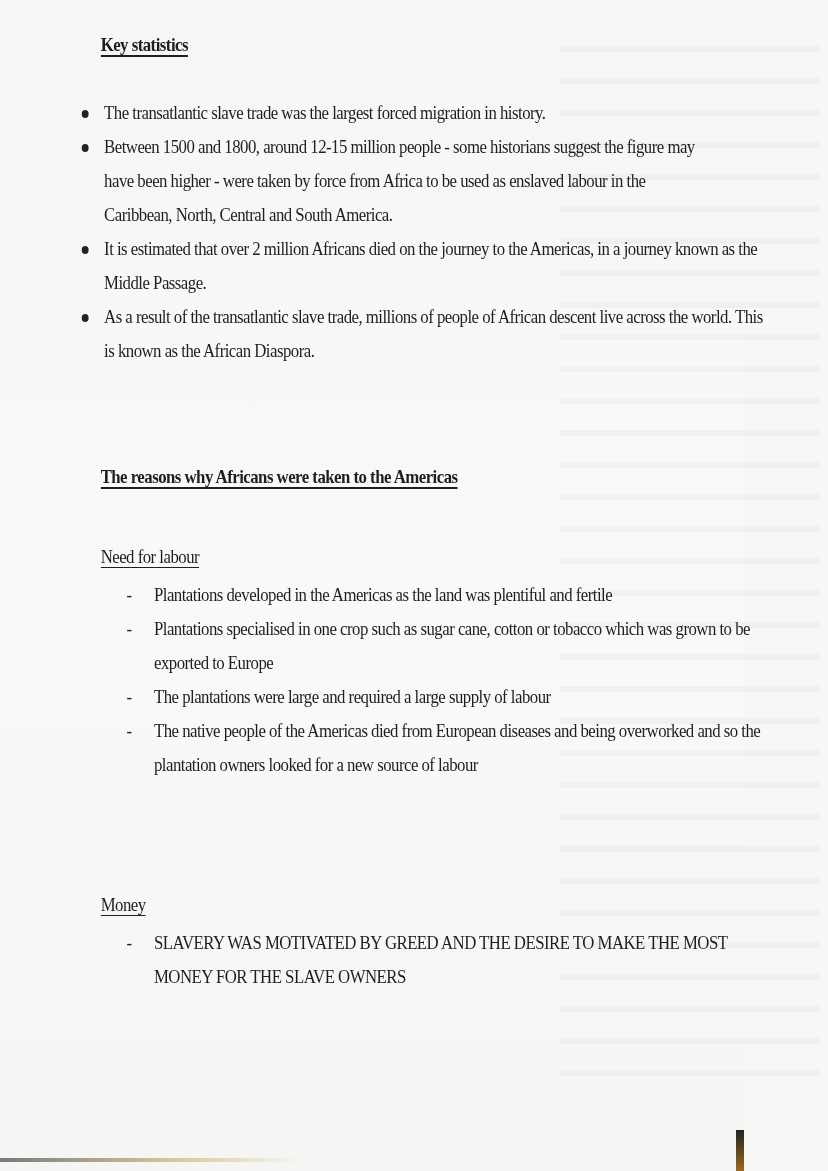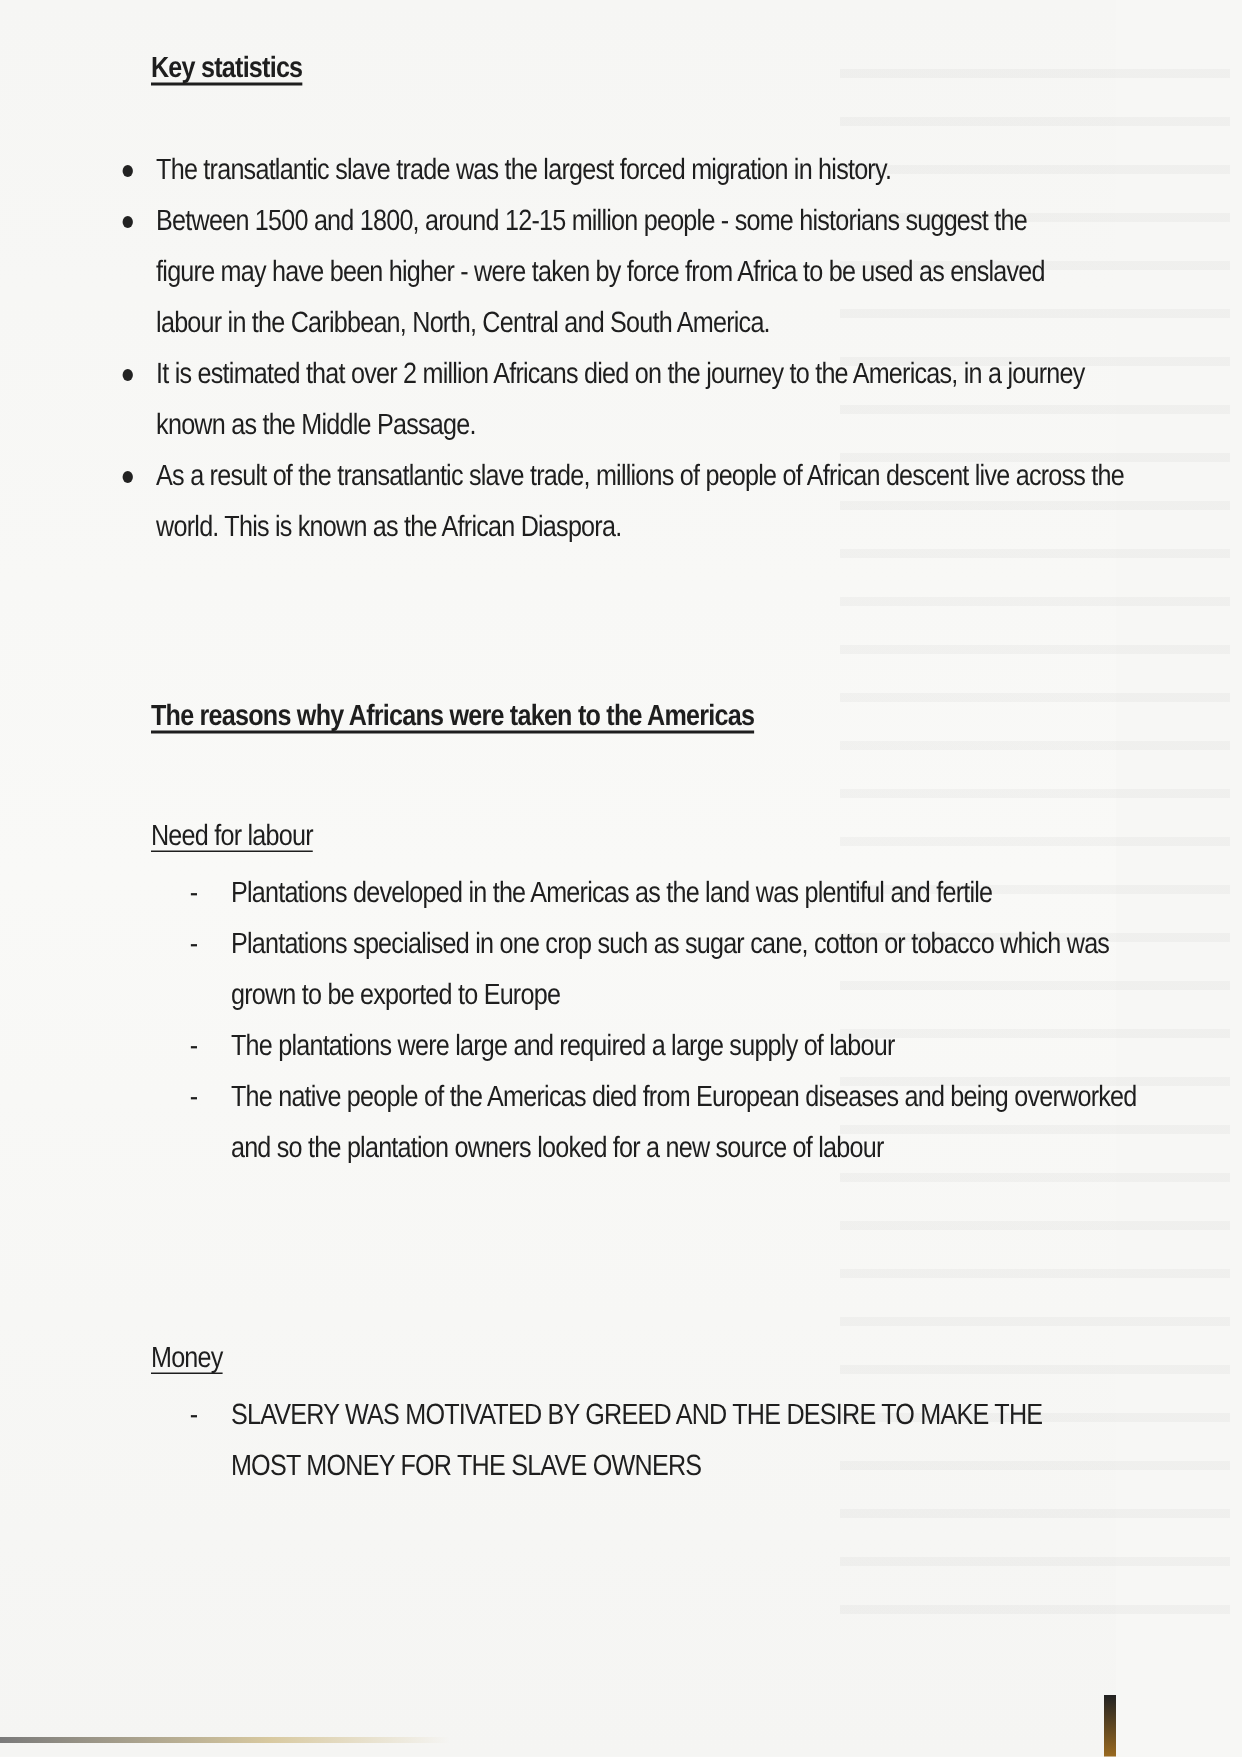--- a/index.html
+++ b/index.html
@@ -6,20 +6,21 @@
   body {
     width: 828px; height: 1171px; overflow: hidden;
     background: #f7f7f5;
     position: relative;
     font-family: "Liberation Sans", sans-serif;
     color: #1e1e1e;
   }
   .page {
     position: absolute; left: 0; top: 0; width: 744px; height: 1171px;
     background: linear-gradient(180deg, #f6f6f4 0%, #f9f9f7 50%, #f5f5f3 100%);
+    font-family: Liberation Serif, serif;
   }
   .bleed {
     position: absolute; left: 560px; top: 20px; width: 260px; height: 1060px;
     background: repeating-linear-gradient(180deg, rgba(0,0,0,0) 0 26px, rgba(120,120,120,0.06) 26px 32px);
     pointer-events: none;
   }
   .content {
     position: absolute; left: 80px; top: 30px; width: 660px;
     font-size: 19.5px; letter-spacing: -0.6px;
     transform: scaleX(0.86); transform-origin: left top;

